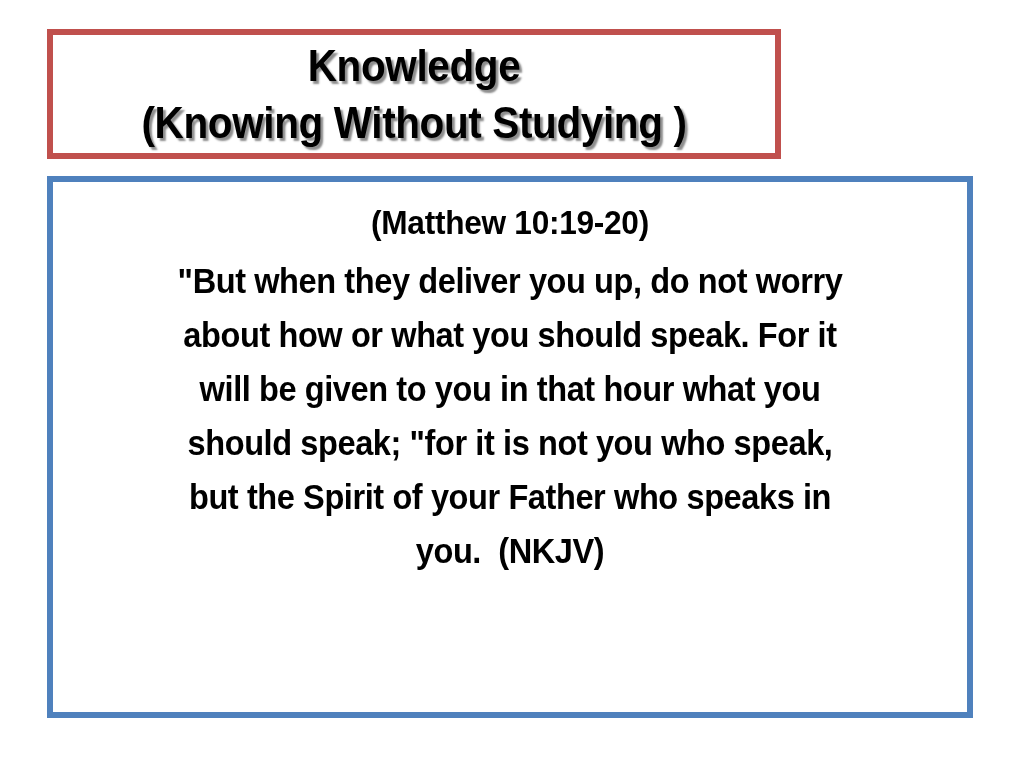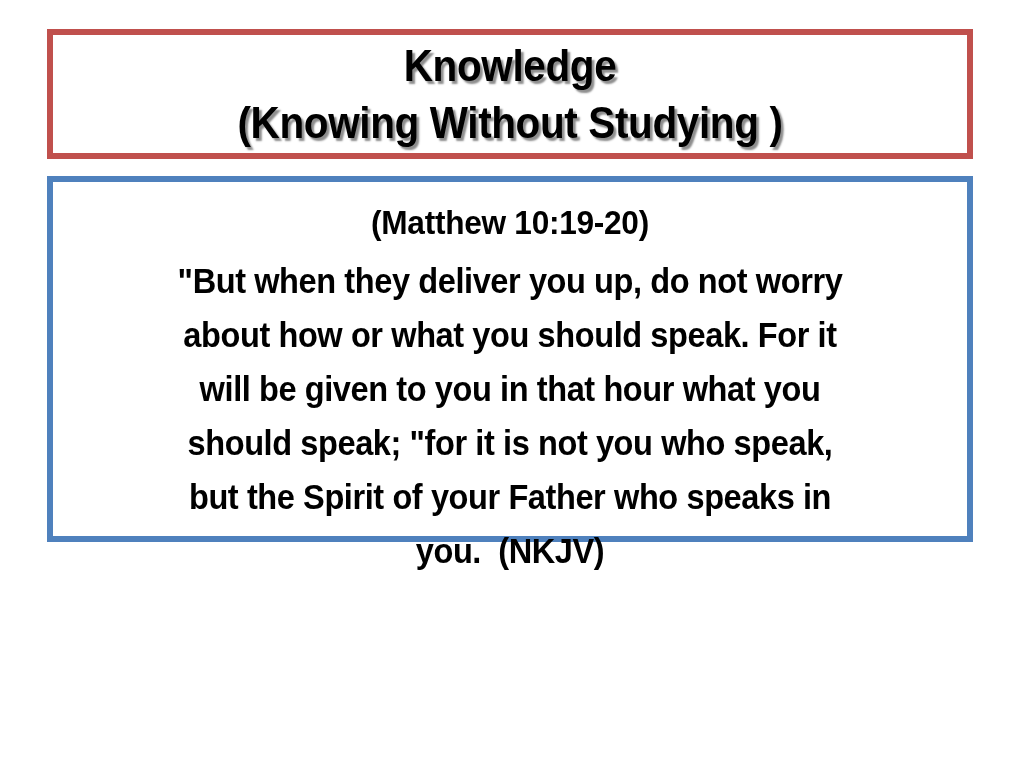--- a/index.html
+++ b/index.html
@@ -19,21 +19,21 @@
     width: 1024px;
     height: 768px;
     background: #FFFFFF;
   }
 
   
   #title-box {
     position: absolute;
     left: 47px;
     top: 29px;
-    width: 926px;
+    width: 734px;
     height: 130px;
     box-sizing: border-box;
     background: #FFFFFF;
     border: 6px solid #C0504D;
     display: flex;
     flex-direction: column;
     align-items: flex-end;
     justify-content: center;
   }
 
@@ -51,21 +51,21 @@
     white-space: pre;
     text-shadow: 3px 3px 2px rgba(0,0,0,0.45);
   }
 
   
   #content-box {
     position: absolute;
     left: 47px;
     top: 176px;
     width: 926px;
-    height: 366px;
+    height: 542px;
     box-sizing: border-box;
     background: #FFFFFF;
     border: 6px solid #4F81BD;
     padding: 14px 22px 8px 22px;
   }
 
   #reference-line {
     display: block;
     width: 100%;
     text-align: center;

